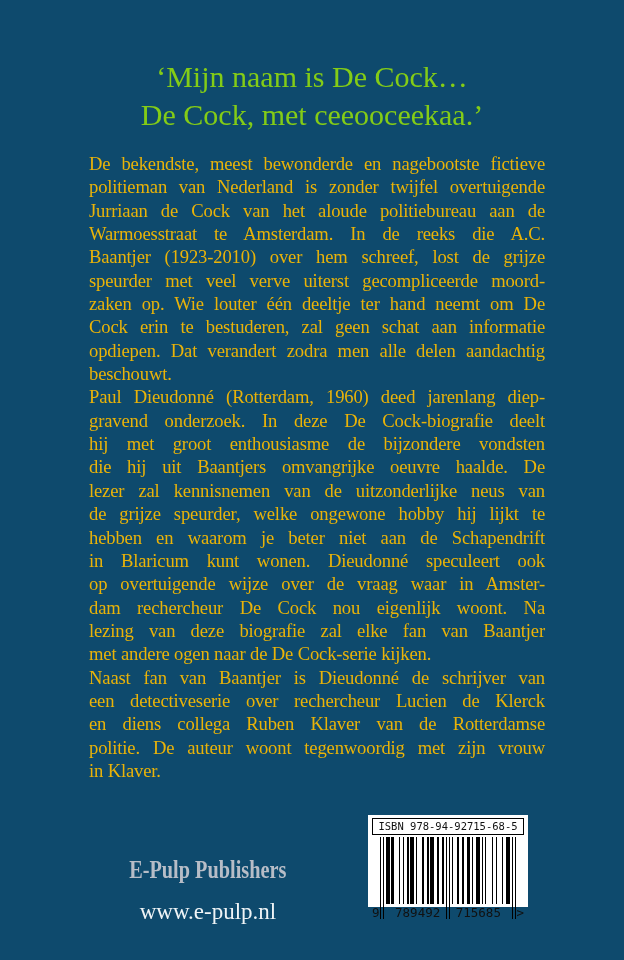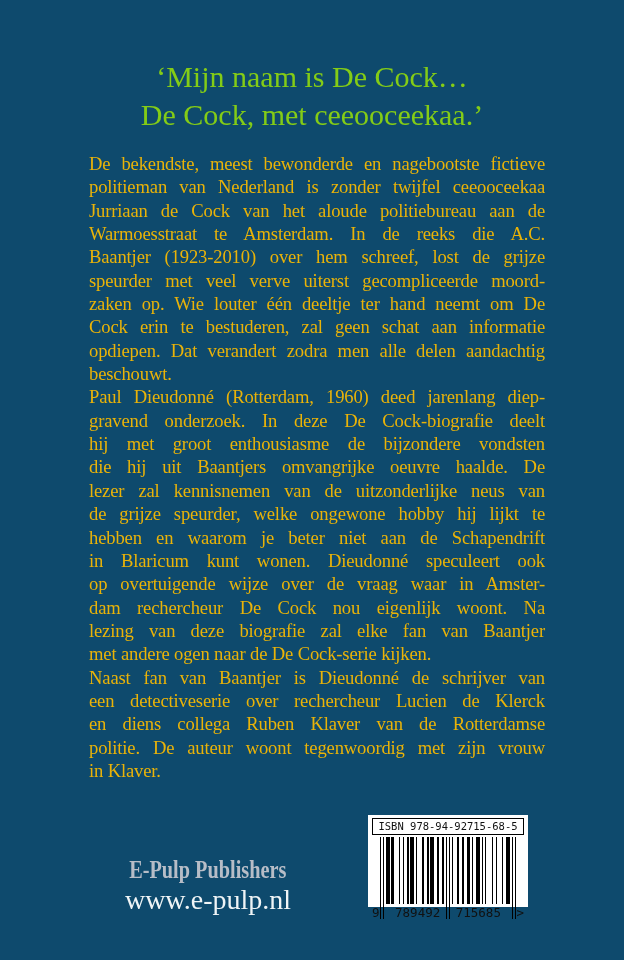--- a/index.html
+++ b/index.html
@@ -52,23 +52,23 @@
     display: inline-block;
     color: #b7bdc7;
     font-weight: bold;
     font-size: 26px;
     line-height: 28px;
     transform: scaleX(0.78);
     transform-origin: center;
     white-space: nowrap;
   }
   .publisher-site {
-    margin-top: 4px;
+    margin-top: 16px;
     color: #eff4f6;
-    font-size: 28px;
+    font-size: 23px;
     line-height: 24px;
   }
 
   
   .barcode-panel {
     position: absolute;
     left: 368px;
     top: 815px;
     width: 160px;
     height: 92px;
@@ -114,21 +114,21 @@
 <div id="cover">
 
   <div class="title-block">
     <div>‘Mijn naam is De Cock…</div>
     <div>De Cock, met ceeooceekaa.’</div>
   </div>
 
   <div class="body-block">
     <div class="para">
         <div class="bline">De bekendste, meest bewonderde en nagebootste fictieve</div>
-        <div class="bline">politieman van Nederland is zonder twijfel ceeooceekaa</div>
+        <div class="bline">politieman van Nederland is zonder twijfel overtuigende</div>
         <div class="bline">Jurriaan de Cock van het aloude politiebureau aan de</div>
         <div class="bline">Warmoesstraat te Amsterdam. In de reeks die A.C.</div>
         <div class="bline">Baantjer (1923-2010) over hem schreef, lost de grijze</div>
         <div class="bline">speurder met veel verve uiterst gecompliceerde moord-</div>
         <div class="bline">zaken op. Wie louter één deeltje ter hand neemt om De</div>
         <div class="bline">Cock erin te bestuderen, zal geen schat aan informatie</div>
         <div class="bline">opdiepen. Dat verandert zodra men alle delen aandachtig</div>
         <div class="bline">beschouwt.</div>
       </div>
     <div class="para">

